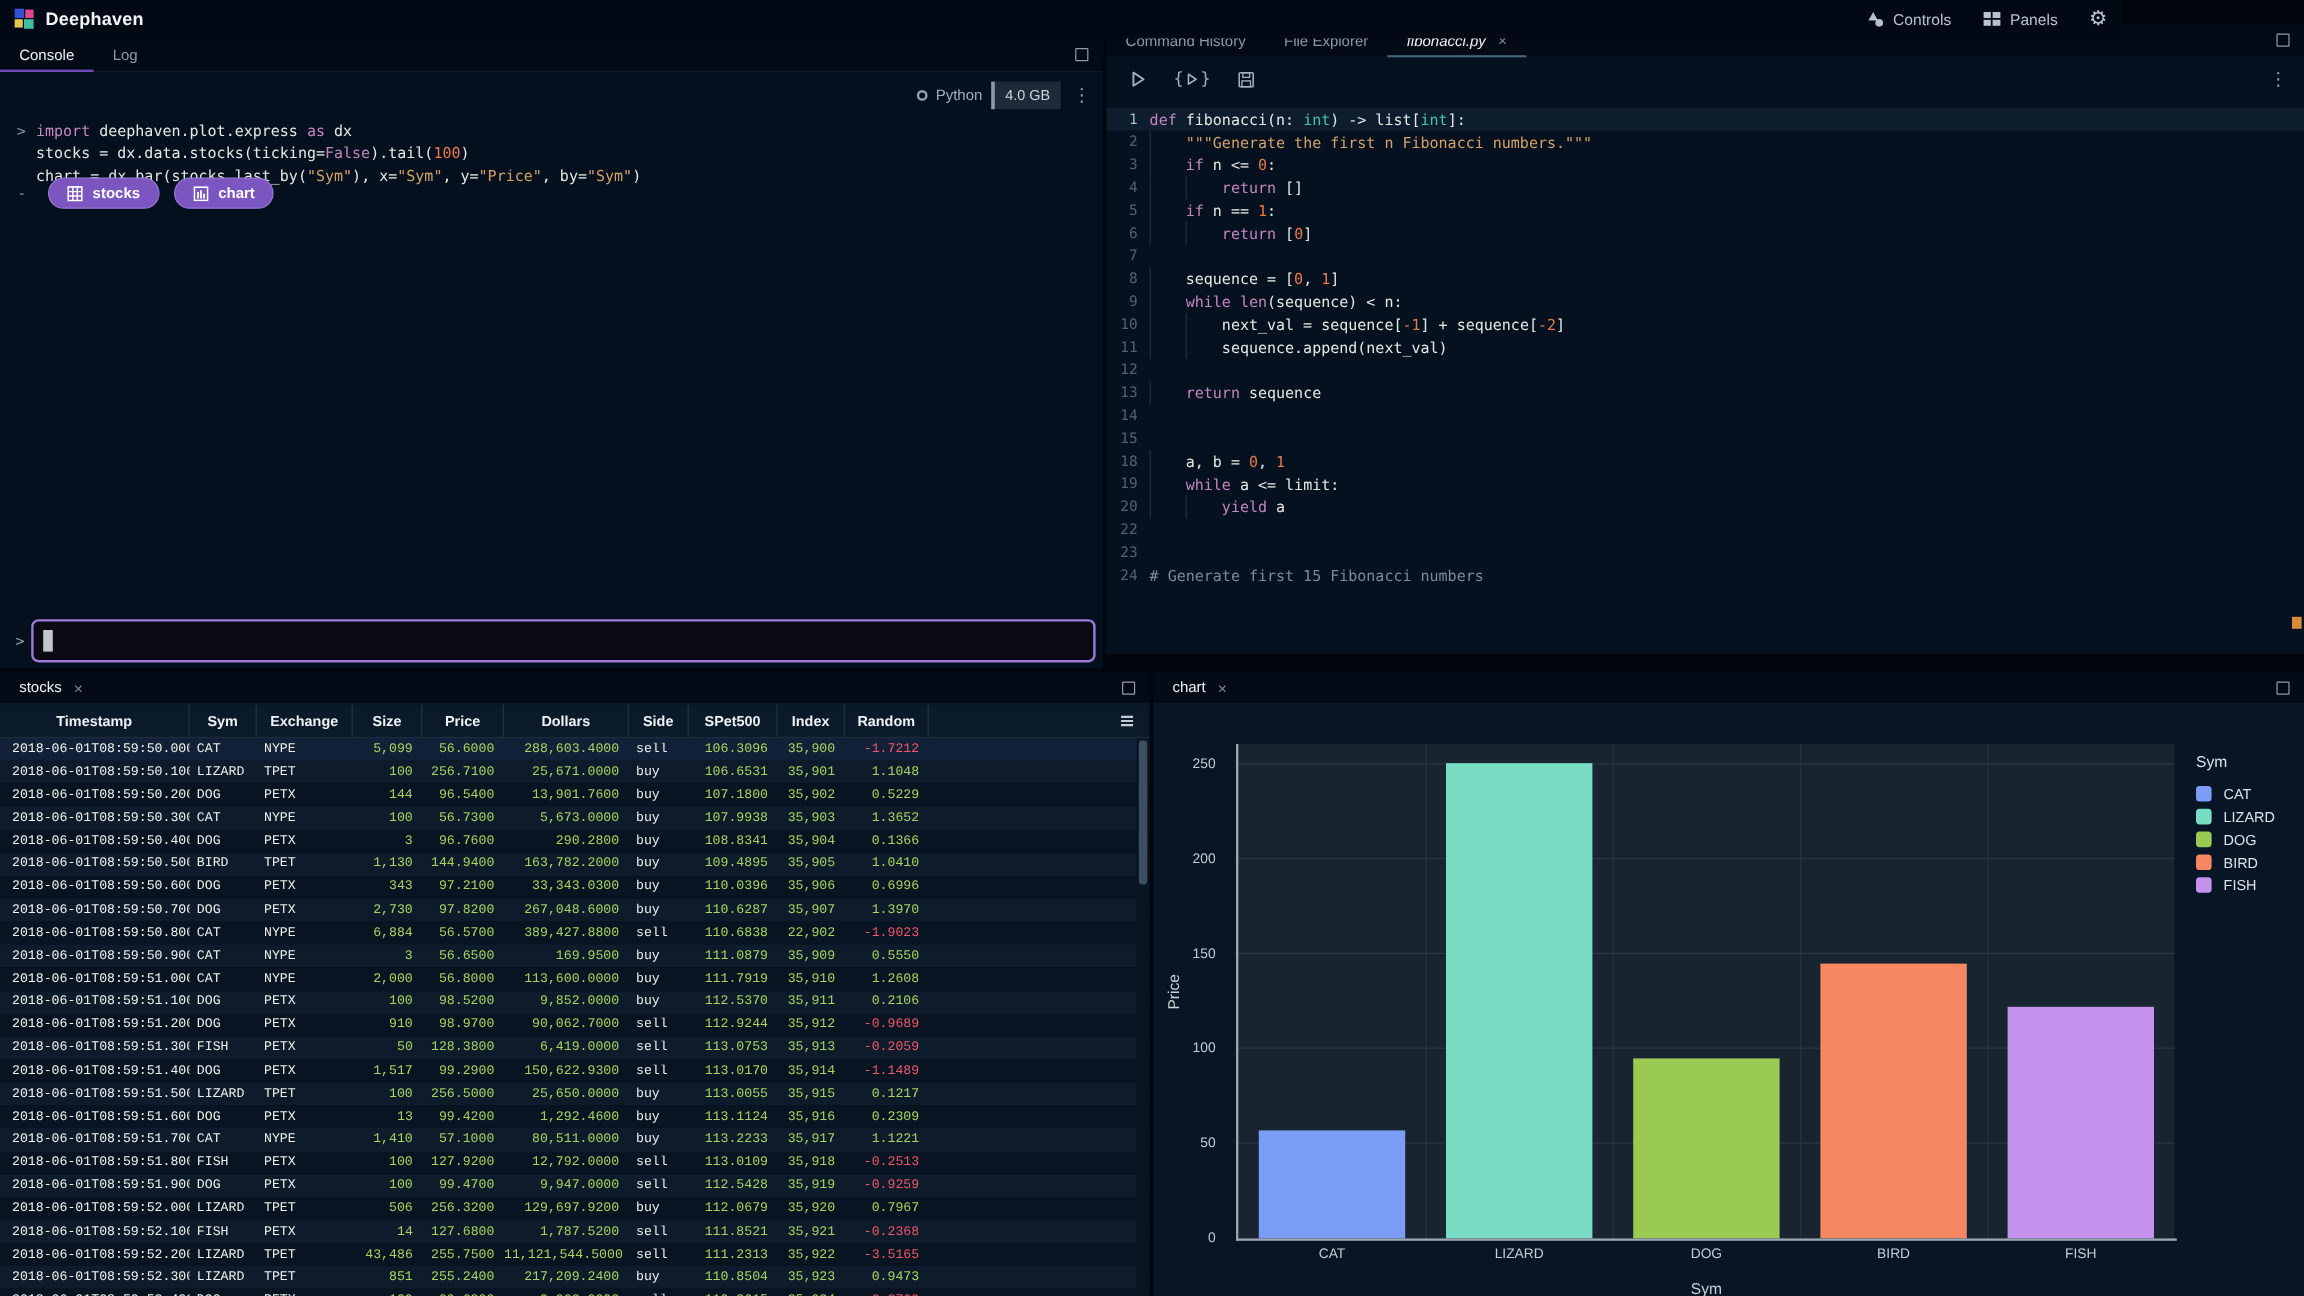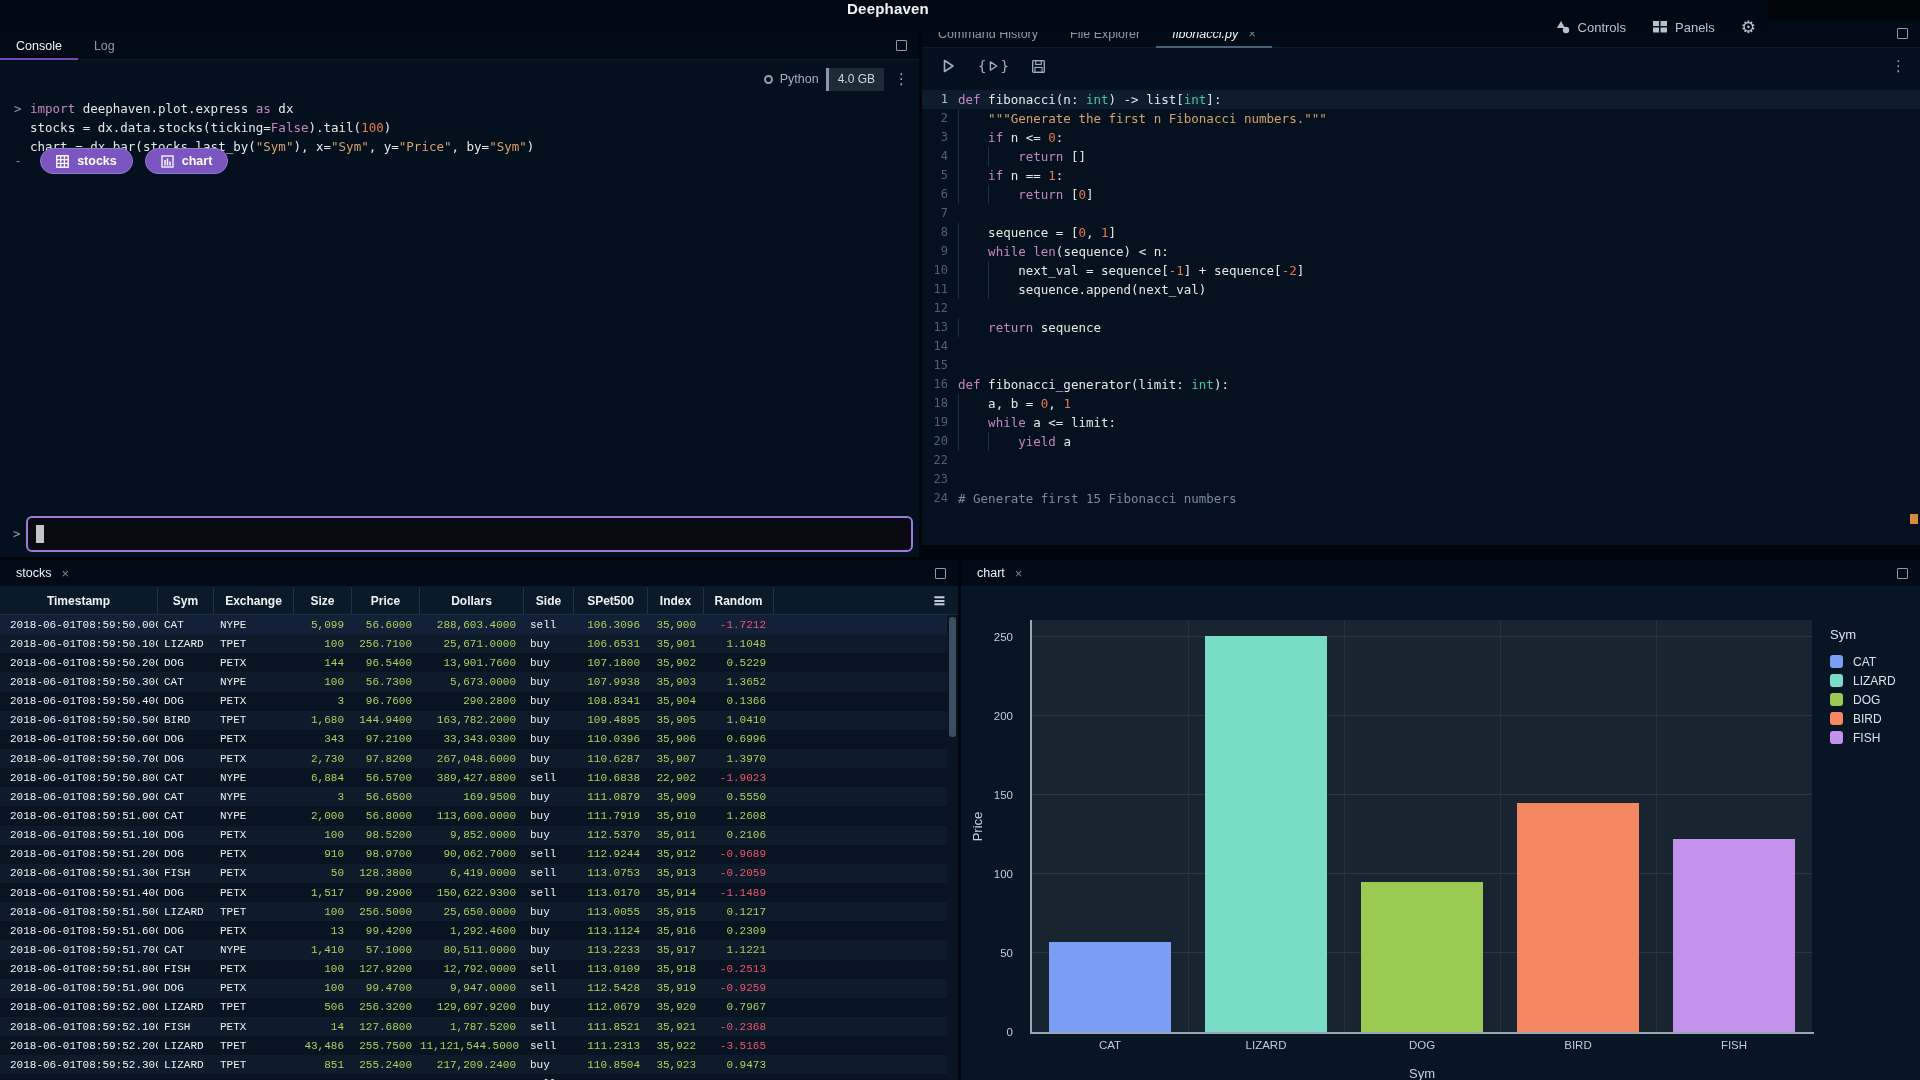--- a/index.html
+++ b/index.html
@@ -1,21 +1,21 @@
 <!DOCTYPE html>
 <html><head>
 <meta charset="utf-8">
 <style>
   * { margin:0; padding:0; box-sizing:border-box; }
   html,body { width:1920px; height:1080px; overflow:hidden; }
   body { background:#00060c; font-family:"Liberation Sans",sans-serif; color:#e8ecf0; position:relative; }
 
   
   .topbar { position:absolute; left:0; top:0; width:1768px; height:32px; background:#010a14;
-            display:flex; align-items:center; padding:0 12px; z-index:5;flex-direction:column; }
+            display:flex; align-items:center; padding:0 12px; z-index:5; }
   .brand { font-size:15px; font-weight:700; color:#f2f4f6; margin-left:8px; letter-spacing:.2px; }
   .topbar-right { margin-left:auto; display:flex; align-items:center; gap:26px; color:#b6c2cc; font-size:13px; }
   .tb-item { display:flex; align-items:center; gap:7px; cursor:pointer; }
   .gear { font-family:"DejaVu Sans",sans-serif; font-size:17px; color:#b6c2cc; }
 
   
   .panel { position:absolute; background:#04101d; display:flex; flex-direction:column; }
   .strip { height:28px; background:#020b15; display:flex; align-items:stretch; flex-shrink:0;
            position:relative; border-bottom:1px solid #0d1a28; }
   .tab { position:relative; padding:0 16px; display:flex; align-items:center; gap:8px;
@@ -253,21 +253,20 @@
       <div class="ed-line"><span class="ln">6</span><span class="guide" style="left: 36px;"></span><span class="guide" style="left: 66.12px;"></span><span class="tok-p">        </span><span class="tok-k">return</span><span class="tok-p"> [</span><span class="tok-n">0</span><span class="tok-p">]</span></div>
       <div class="ed-line"><span class="ln">7</span></div>
       <div class="ed-line"><span class="ln">8</span><span class="guide" style="left: 36px;"></span><span class="tok-p">    sequence = [</span><span class="tok-n">0</span><span class="tok-p">, </span><span class="tok-n">1</span><span class="tok-p">]</span></div>
       <div class="ed-line"><span class="ln">9</span><span class="guide" style="left: 36px;"></span><span class="tok-p">    </span><span class="tok-k">while</span><span class="tok-p"> </span><span class="tok-k">len</span><span class="tok-p">(sequence) &lt; n:</span></div>
       <div class="ed-line"><span class="ln">10</span><span class="guide" style="left: 36px;"></span><span class="guide" style="left: 66.12px;"></span><span class="tok-p">        next_val = sequence[</span><span class="tok-n">-1</span><span class="tok-p">] + sequence[</span><span class="tok-n">-2</span><span class="tok-p">]</span></div>
       <div class="ed-line"><span class="ln">11</span><span class="guide" style="left: 36px;"></span><span class="guide" style="left: 66.12px;"></span><span class="tok-p">        sequence.append(next_val)</span></div>
       <div class="ed-line"><span class="ln">12</span></div>
       <div class="ed-line"><span class="ln">13</span><span class="guide" style="left: 36px;"></span><span class="tok-p">    </span><span class="tok-k">return</span><span class="tok-p"> sequence</span></div>
       <div class="ed-line"><span class="ln">14</span></div>
       <div class="ed-line"><span class="ln">15</span></div>
-      <div class="ed-line"><span class="ln">16</span><span class="tok-k">def</span><span class="tok-p"> fibonacci_generator(limit: </span><span class="tok-t">int</span><span class="tok-p">):</span></div>
       <div class="ed-line"><span class="ln">18</span><span class="guide" style="left: 36px;"></span><span class="tok-p">    a, b = </span><span class="tok-n">0</span><span class="tok-p">, </span><span class="tok-n">1</span></div>
       <div class="ed-line"><span class="ln">19</span><span class="guide" style="left: 36px;"></span><span class="tok-p">    </span><span class="tok-k">while</span><span class="tok-p"> a &lt;= limit:</span></div>
       <div class="ed-line"><span class="ln">20</span><span class="guide" style="left: 36px;"></span><span class="guide" style="left: 66.12px;"></span><span class="tok-p">        </span><span class="tok-k">yield</span><span class="tok-p"> a</span></div>
       <div class="ed-line"><span class="ln">22</span></div>
       <div class="ed-line"><span class="ln">23</span></div>
       <div class="ed-line"><span class="ln">24</span><span class="tok-c"># Generate first 15 Fibonacci numbers</span></div>
     </div>
   <div class="ed-mark"></div>
 </div>
 
@@ -350,21 +349,21 @@
         <span class="td num" style="width: 104px;">290.2800</span>
         <span class="td txt" style="width: 50px;">buy</span>
         <span class="td num" style="width: 74px;">108.8341</span>
         <span class="td num" style="width: 56px;">35,904</span>
         <span class="td num" style="width: 70px;">0.1366</span>
       </div>
       <div class="tr odd">
         <span class="td ts" style="width: 158px;">2018-06-01T08:59:50.500</span>
         <span class="td txt" style="width: 56px;">BIRD</span>
         <span class="td txt" style="width: 80px;">TPET</span>
-        <span class="td num" style="width: 58px;">1,680</span>
+        <span class="td num" style="width: 58px;">1,130</span>
         <span class="td num" style="width: 68px;">144.9400</span>
         <span class="td num" style="width: 104px;">163,782.2000</span>
         <span class="td txt" style="width: 50px;">buy</span>
         <span class="td num" style="width: 74px;">109.4895</span>
         <span class="td num" style="width: 56px;">35,905</span>
         <span class="td num" style="width: 70px;">1.0410</span>
       </div>
       <div class="tr even">
         <span class="td ts" style="width: 158px;">2018-06-01T08:59:50.600</span>
         <span class="td txt" style="width: 56px;">DOG</span>

